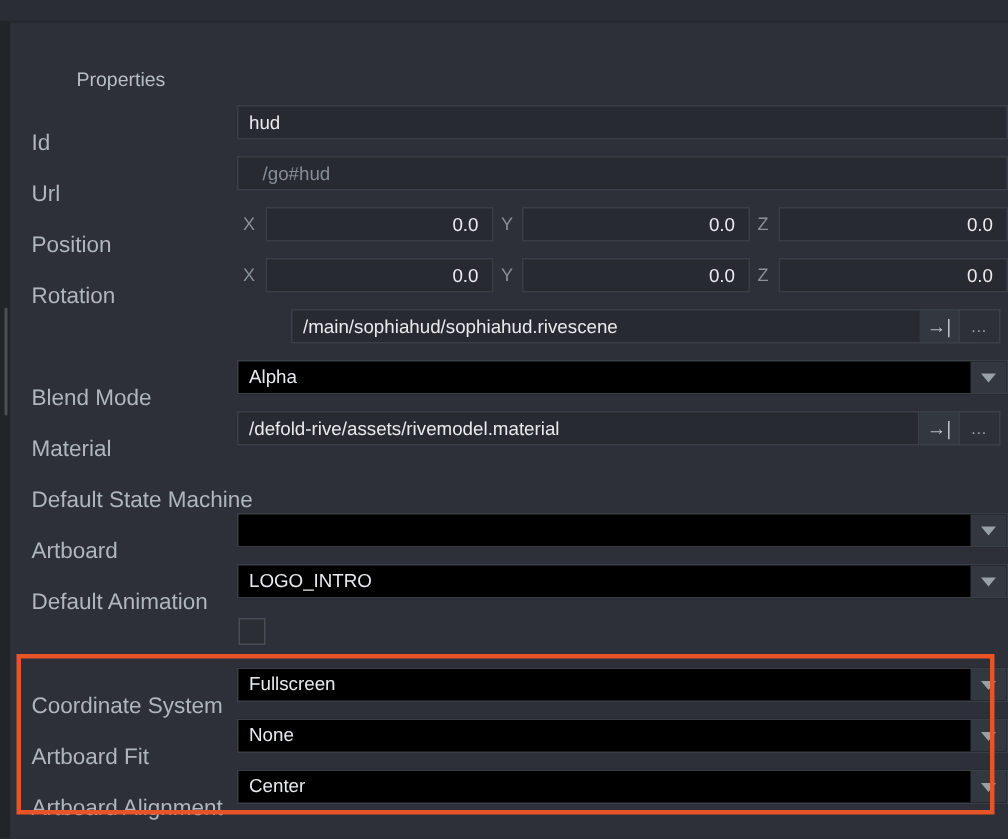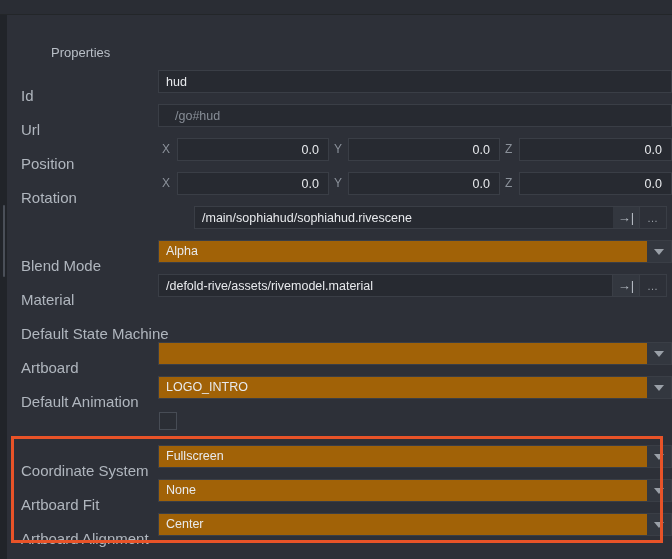--- a/index.html
+++ b/index.html
@@ -111,21 +111,21 @@
     text-align: left;
     color: #8b919a;
     font-size: 12px;
   }
 
   
   .combo {
     position: absolute;
     top: 3px;
     height: 23px;
-    background: #a16207;
+    background: #000000;
     border: 1px solid #3a3e46;
     display: flex;
     align-items: center;
   }
 
   .combo-value {
     flex: 1 1 auto;
     padding: 0 7px;
     color: #e8eaed;
     font-size: 12.5px;

